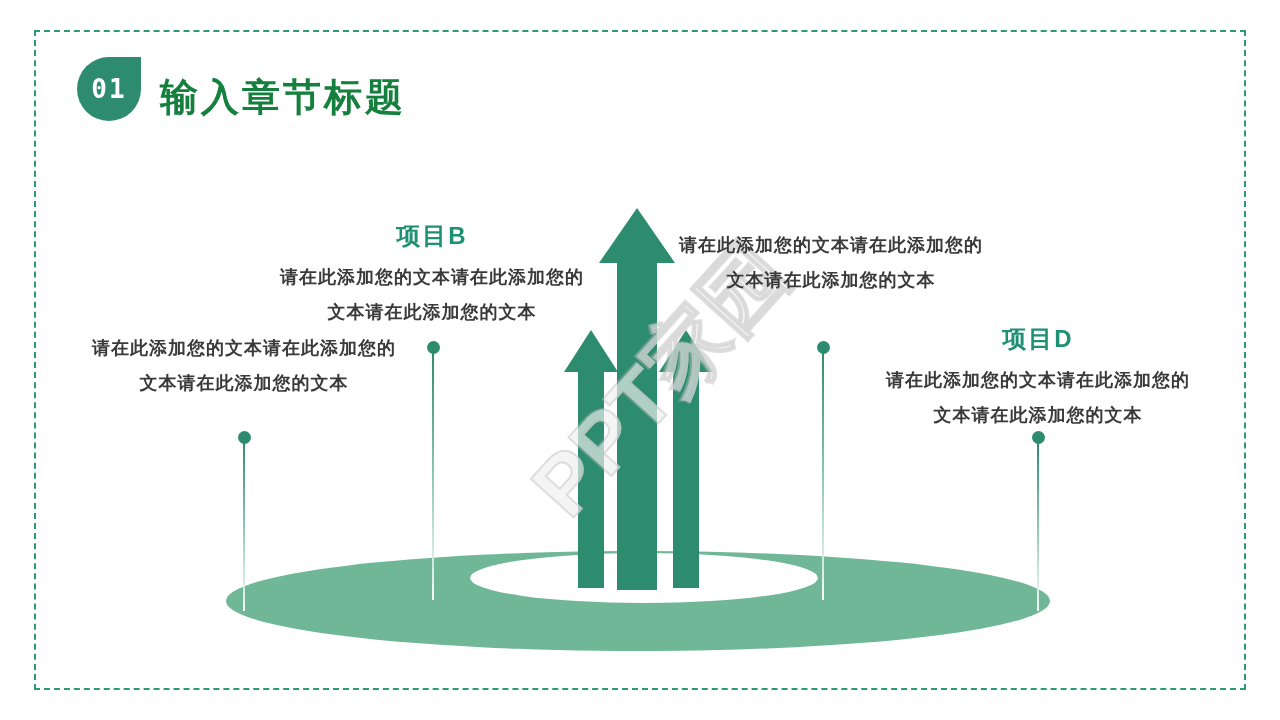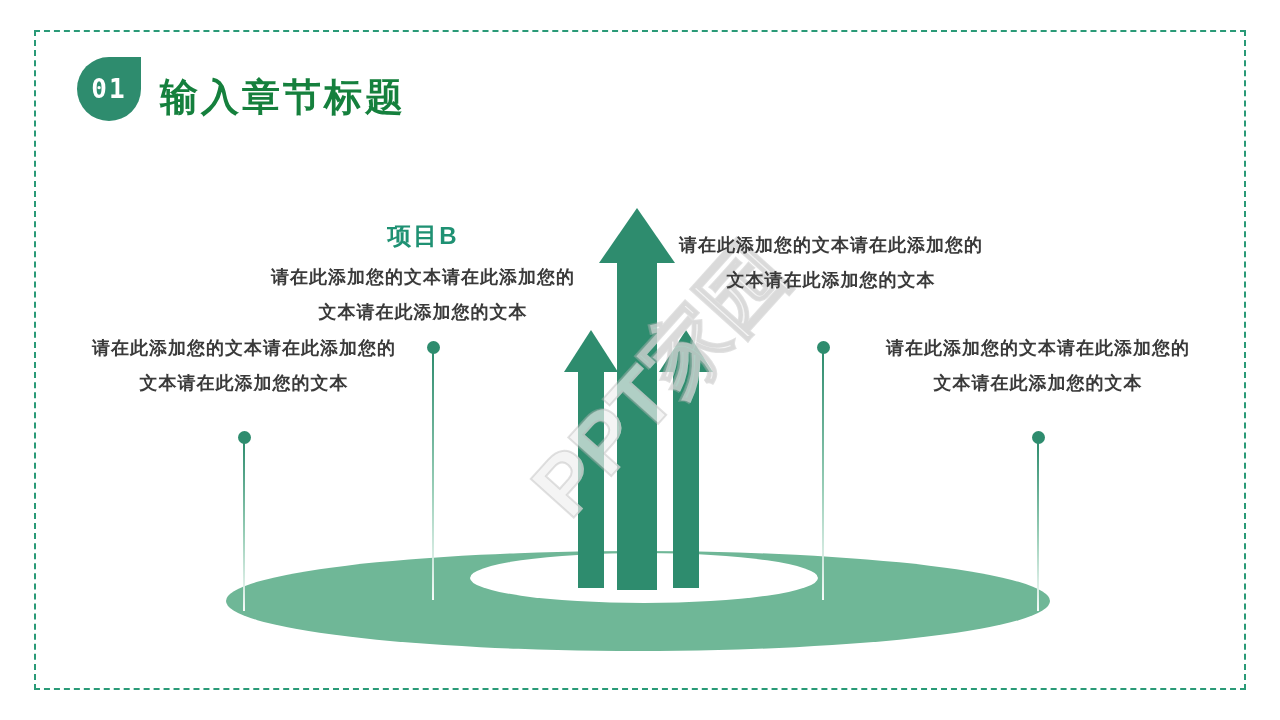--- a/index.html
+++ b/index.html
@@ -23,21 +23,21 @@
   }
   .slide-title{
     position:absolute;left:160px;top:72px;font-size:38px;font-weight:bold;
     color:#15803d;letter-spacing:3px;z-index:5;
   }
   
   .item{position:absolute;width:320px;text-align:center;z-index:6;}
   .item-label{font-size:24px;font-weight:bold;color:#1f9173;letter-spacing:2px;}
   .item-line{font-size:18px;font-weight:bold;color:#3a3a3a;letter-spacing:1px;margin-top:16px;line-height:19px;}
   .item-a{left:84px;top:323px;}
-  .item-b{left:263px;top:220px;}
+  .item-b{left:272px;top:220px;}
   .item-c{left:671px;top:220px;}
   .item-d{left:878px;top:323px;}
   
   .pin-dot{position:absolute;width:13px;height:13px;border-radius:50%;background:#2e8c6e;z-index:2;}
   .pin-line{
     position:absolute;width:2px;z-index:2;
     background:linear-gradient(to bottom,#2e8c6e 0%,rgba(134,197,170,0.85) 55%,rgba(255,255,255,0.95) 100%);
   }
   .pin-dot-a{left:238px;top:431px;} .pin-line-a{left:243px;top:441px;height:170px;}
   .pin-dot-b{left:427px;top:341px;} .pin-line-b{left:432px;top:352px;height:248px;}
@@ -96,20 +96,21 @@
     <div class="item-line">请在此添加您的文本请在此添加您的</div>
     <div class="item-line">文本请在此添加您的文本</div>
   </div>
 
   <div class="item item-c">
     <div class="item-line">请在此添加您的文本请在此添加您的</div>
     <div class="item-line">文本请在此添加您的文本</div>
   </div>
 
   <div class="item item-d">
+    <div class="item-label">项目D</div>
     <div class="item-line">请在此添加您的文本请在此添加您的</div>
     <div class="item-line">文本请在此添加您的文本</div>
   </div>
 
   <div class="pin-dot pin-dot-a"></div>
   <div class="pin-line pin-line-a"></div>
   <div class="pin-dot pin-dot-b"></div>
   <div class="pin-line pin-line-b"></div>
   <div class="pin-dot pin-dot-c"></div>
   <div class="pin-line pin-line-c"></div>

